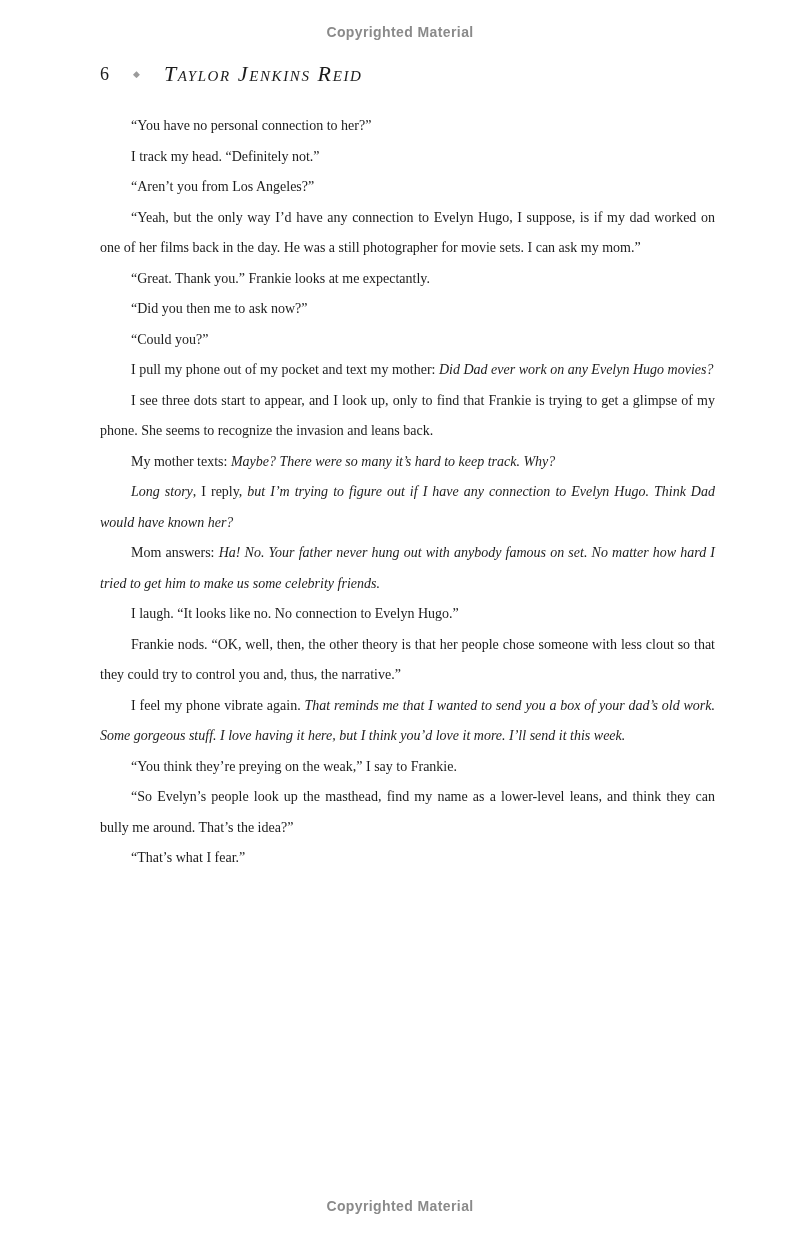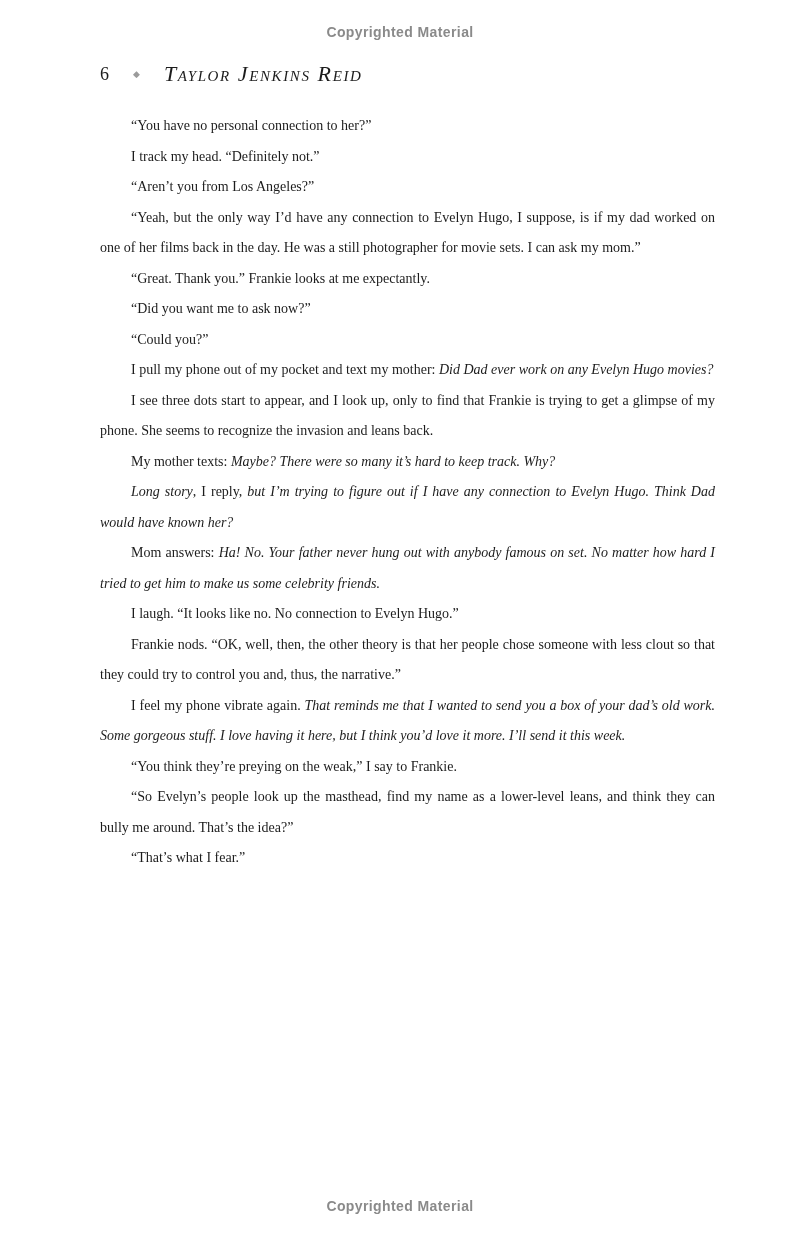--- a/index.html
+++ b/index.html
@@ -78,21 +78,21 @@
   <span class="diamond">◆</span>
   <span class="author">Taylor Jenkins Reid</span>
 </div>
 
 <div class="book-body" id="book-body">
     <p><span>“You have no personal connection to her?”</span></p>
     <p><span>I track my head. “Definitely not.”</span></p>
     <p><span>“Aren’t you from Los Angeles?”</span></p>
     <p><span>“Yeah, but the only way I’d have any connection to Evelyn Hugo, I suppose, is if my dad worked on one of her films back in the day. He was a still photographer for movie sets. I can ask my mom.”</span></p>
     <p><span>“Great. Thank you.” Frankie looks at me expectantly.</span></p>
-    <p><span>“Did you want me to ask now?”</span></p>
+    <p><span>“Did you then me to ask now?”</span></p>
     <p><span>“Could you?”</span></p>
     <p><span>I pull my phone out of my pocket and text my mother: </span><span class="it">Did Dad ever work on any Evelyn Hugo movies?</span></p>
     <p><span>I see three dots start to appear, and I look up, only to find that Frankie is trying to get a glimpse of my phone. She seems to recognize the invasion and leans back.</span></p>
     <p><span>My mother texts: </span><span class="it">Maybe? There were so many it’s hard to keep track. Why?</span></p>
     <p><span class="it">Long story</span><span>, I reply, </span><span class="it">but I’m trying to figure out if I have any connection to Evelyn Hugo. Think Dad would have known her?</span></p>
     <p><span>Mom answers: </span><span class="it">Ha! No. Your father never hung out with anybody famous on set. No matter how hard I tried to get him to make us some celebrity friends.</span></p>
     <p><span>I laugh. “It looks like no. No connection to Evelyn Hugo.”</span></p>
     <p><span>Frankie nods. “OK, well, then, the other theory is that her people chose someone with less clout so that they could try to control you and, thus, the narrative.”</span></p>
     <p><span>I feel my phone vibrate again. </span><span class="it">That reminds me that I wanted to send you a box of your dad’s old work. Some gorgeous stuff. I love having it here, but I think you’d love it more. I’ll send it this week.</span></p>
     <p><span>“You think they’re preying on the weak,” I say to Frankie.</span></p>

